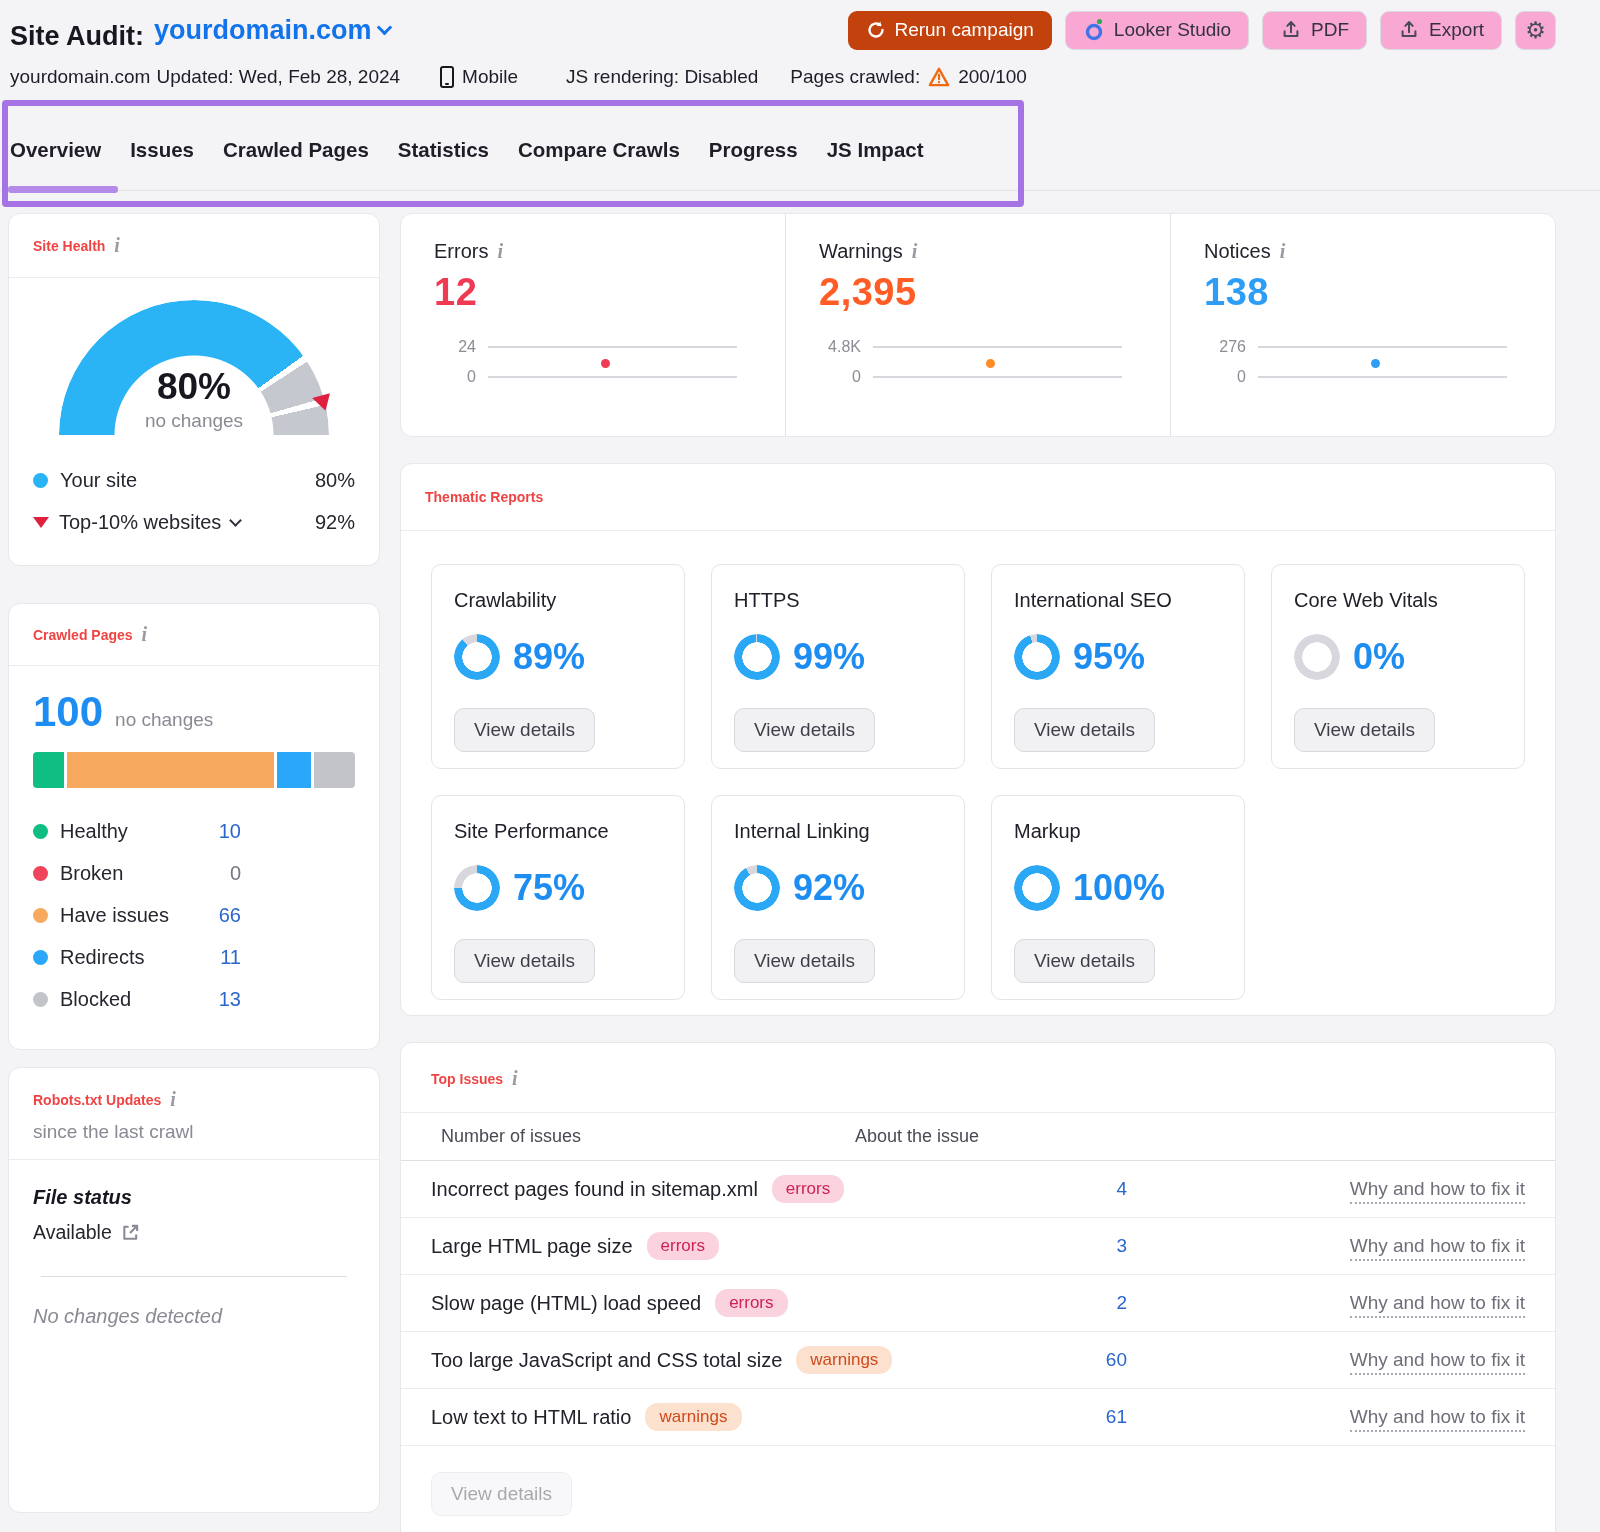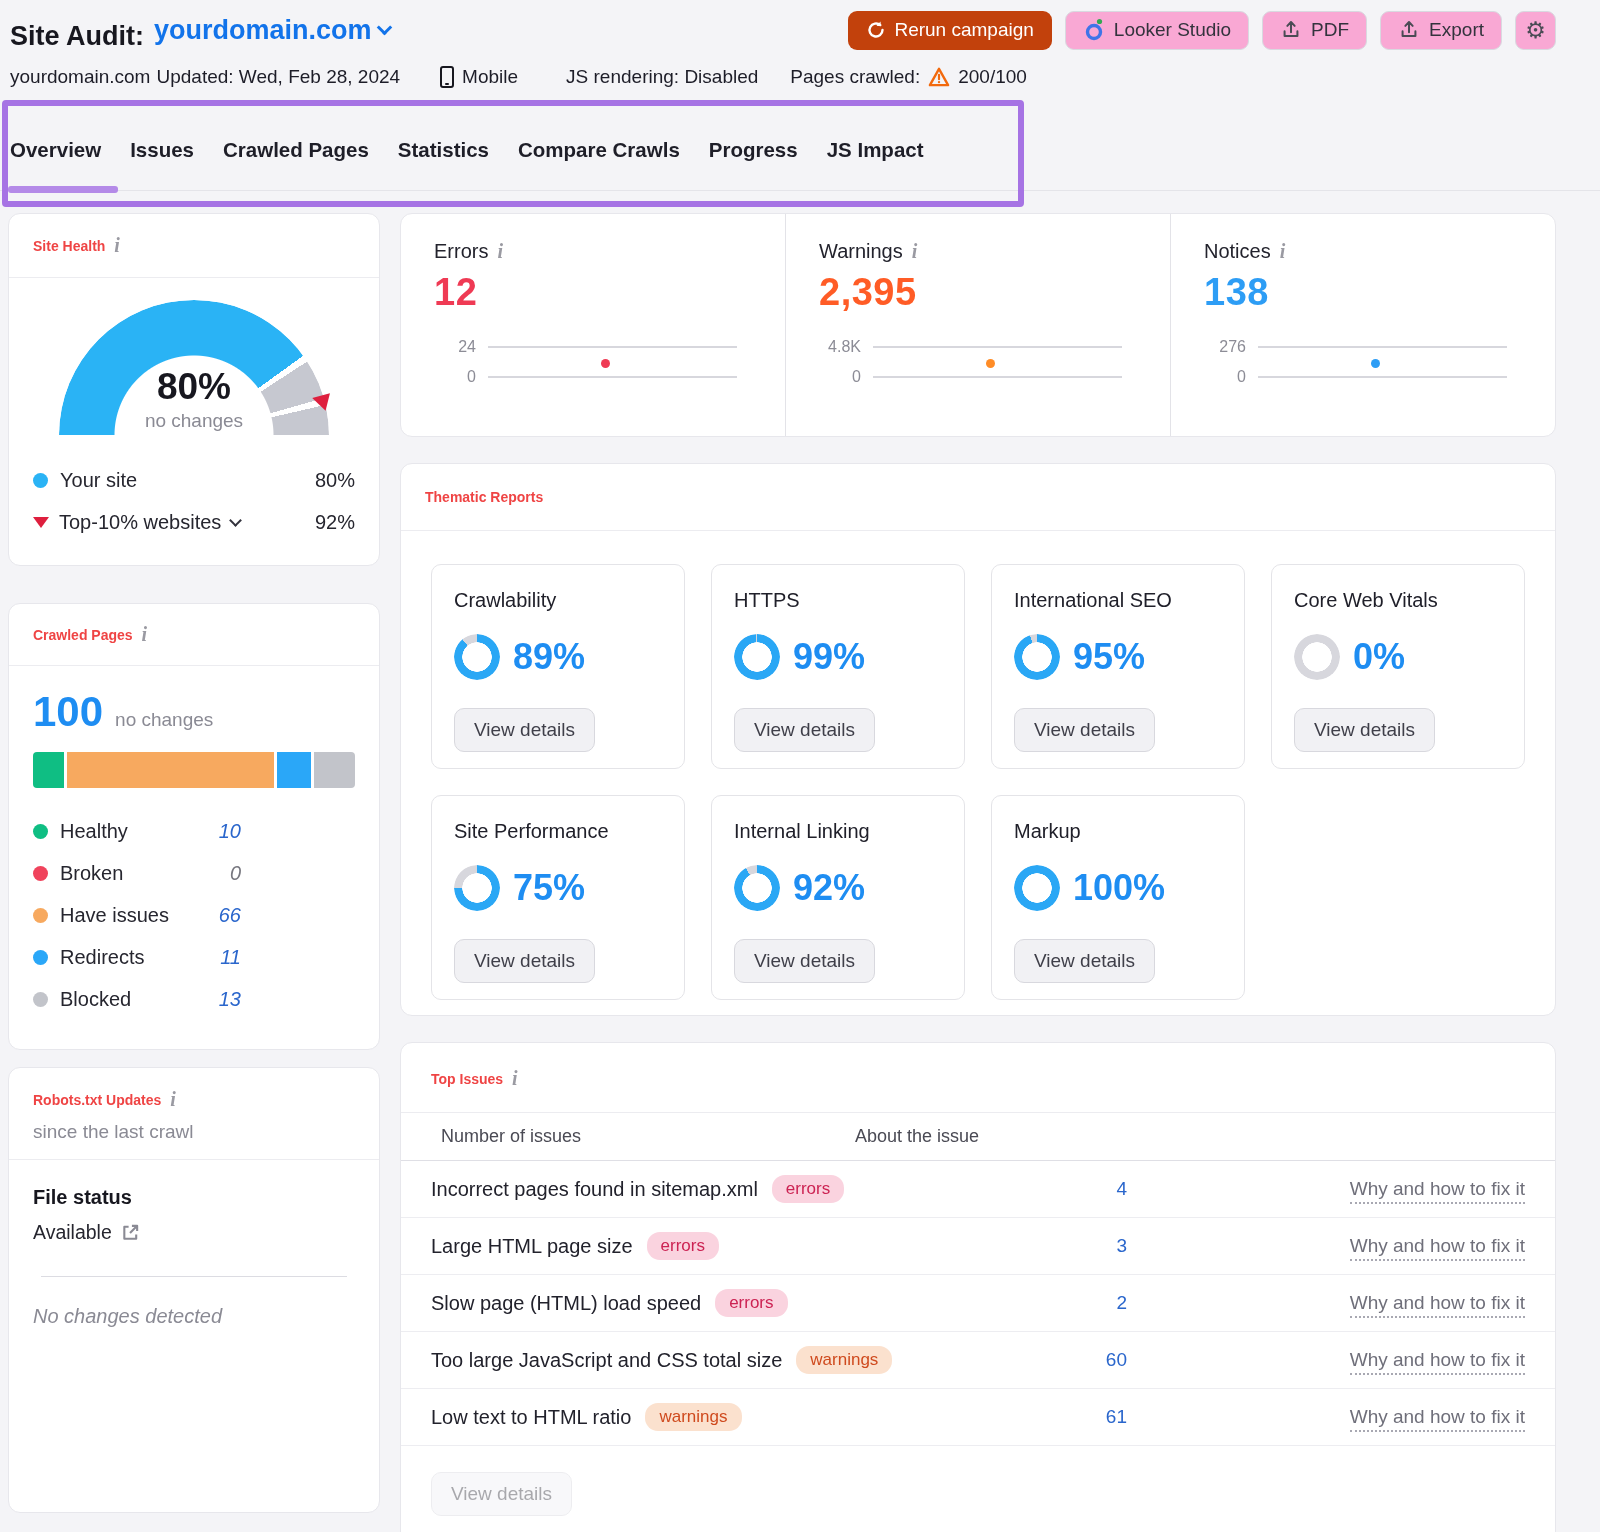--- a/index.html
+++ b/index.html
@@ -63,29 +63,29 @@
   .card-crawled .card-header { height:62px; }
   .cp-total-row { display:flex; align-items:baseline; gap:12px; padding:22px 24px 0; }
   .cp-total { font-size:42px; font-weight:700; color:#1e8df2; }
   .cp-note { font-size:19px; color:#8a8a94; }
   .cp-bar { display:flex; gap:3px; height:36px; margin:16px 24px 0; border-radius:4px; overflow:hidden; }
   .cp-seg { height:100%; }
   .cp-legend { padding:22px 24px 0; }
   .cp-row { display:flex; align-items:center; height:42px; width:208px; font-size:20px; color:#26262f; }
   .cp-dot { width:15px; height:15px; border-radius:50%; margin-right:12px; flex:0 0 auto; }
   .cp-label { flex:1; }
-  .cp-val { text-align:right; color:#2a66cc; cursor:pointer;font-style:italic; }
+  .cp-val { text-align:right; color:#2a66cc; cursor:pointer; }
   .cp-val.muted { color:#77777f; cursor:default; }
   
   .card-robots { left:8px; top:1067px; width:372px; height:446px; }
   .robots-header { padding:20px 24px 16px; border-bottom:1px solid #ececf0; }
   .robots-title-row { display:flex; align-items:center; gap:9px; }
   .robots-sub { font-size:19px; color:#8a8a94; margin-top:10px; }
   .robots-body { padding:26px 24px 0; }
-  .file-label { font-size:20px; font-weight:700; color:#17171f; }
+  .file-label { font-size:20px; font-weight:700; color:#17171f;font-style:italic; }
   .file-value { display:flex; align-items:center; gap:9px; font-size:19.5px; color:#26262f; margin-top:12px; }
   .robots-divider { height:1px; background:#dcdce2; margin:32px 8px 0; }
   .robots-note { font-size:20px; color:#8a8a94; margin-top:28px;font-style:italic; }
   
   .card-summary { left:400px; top:213px; width:1156px; height:224px; display:flex; }
   .sum-sec { flex:1; padding:26px 48px 0 33px; }
   .sum-sec + .sum-sec { border-left:1px solid #e3e3e8; }
   .sum-label-row { display:flex; align-items:center; gap:9px; font-size:20px; color:#23232d; }
   .sum-value { font-size:38px; font-weight:700; margin-top:8px; letter-spacing:.5px; }
   .trend { position:relative; height:48px; margin-top:24px; }

